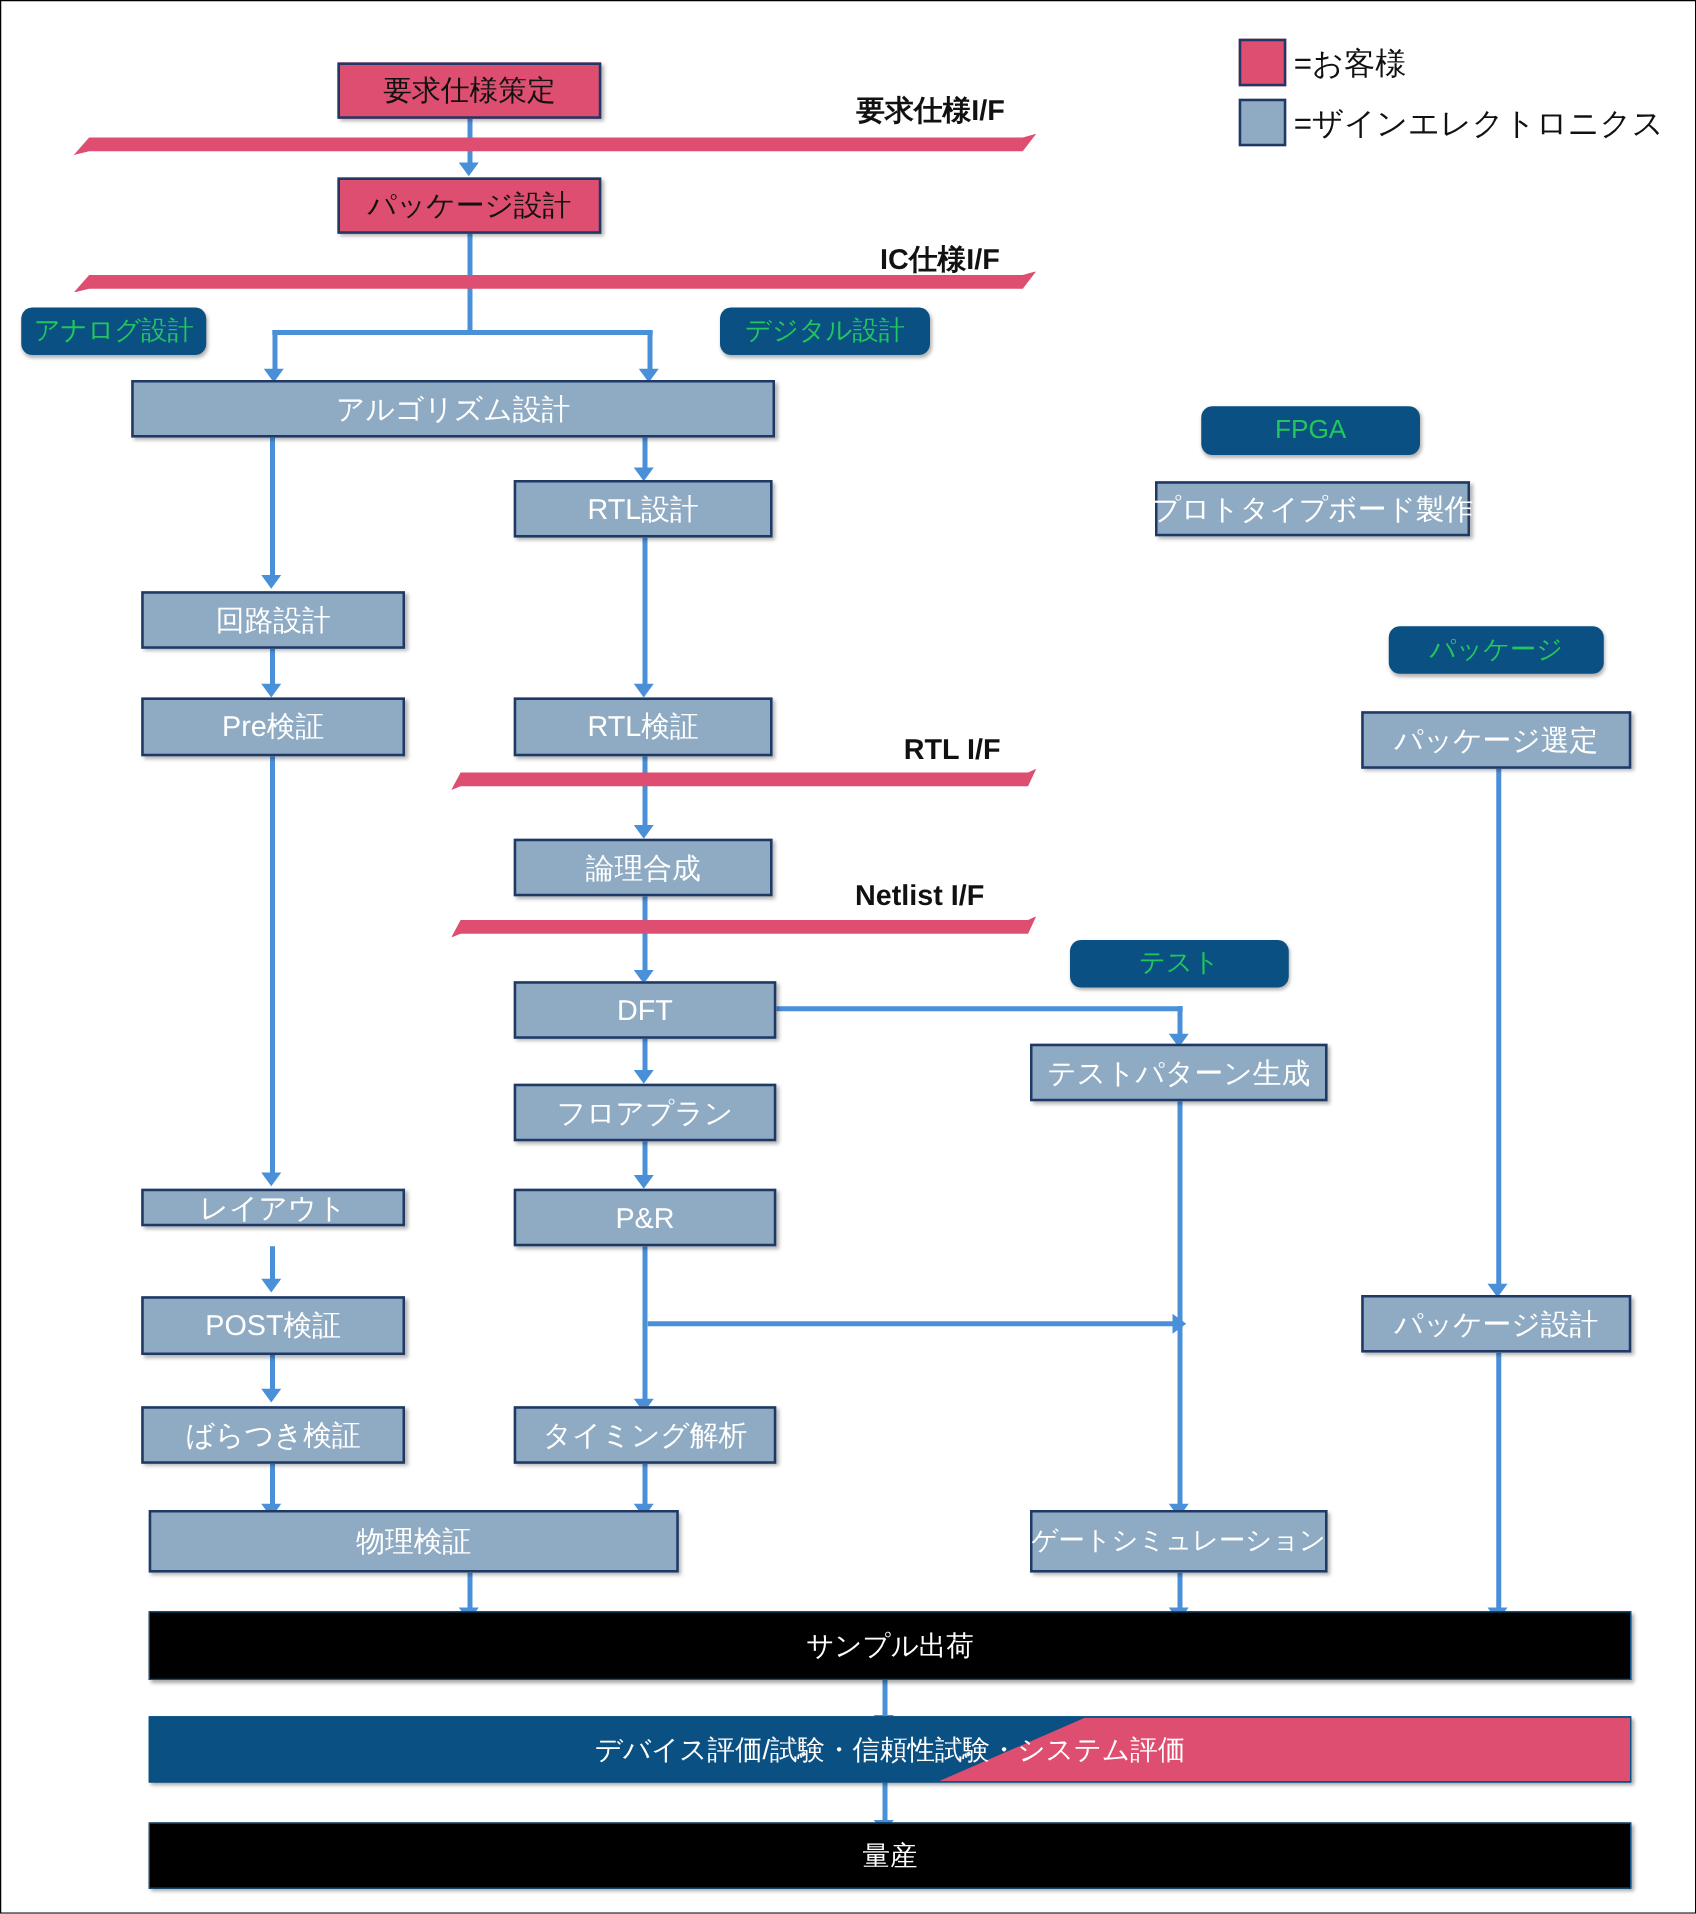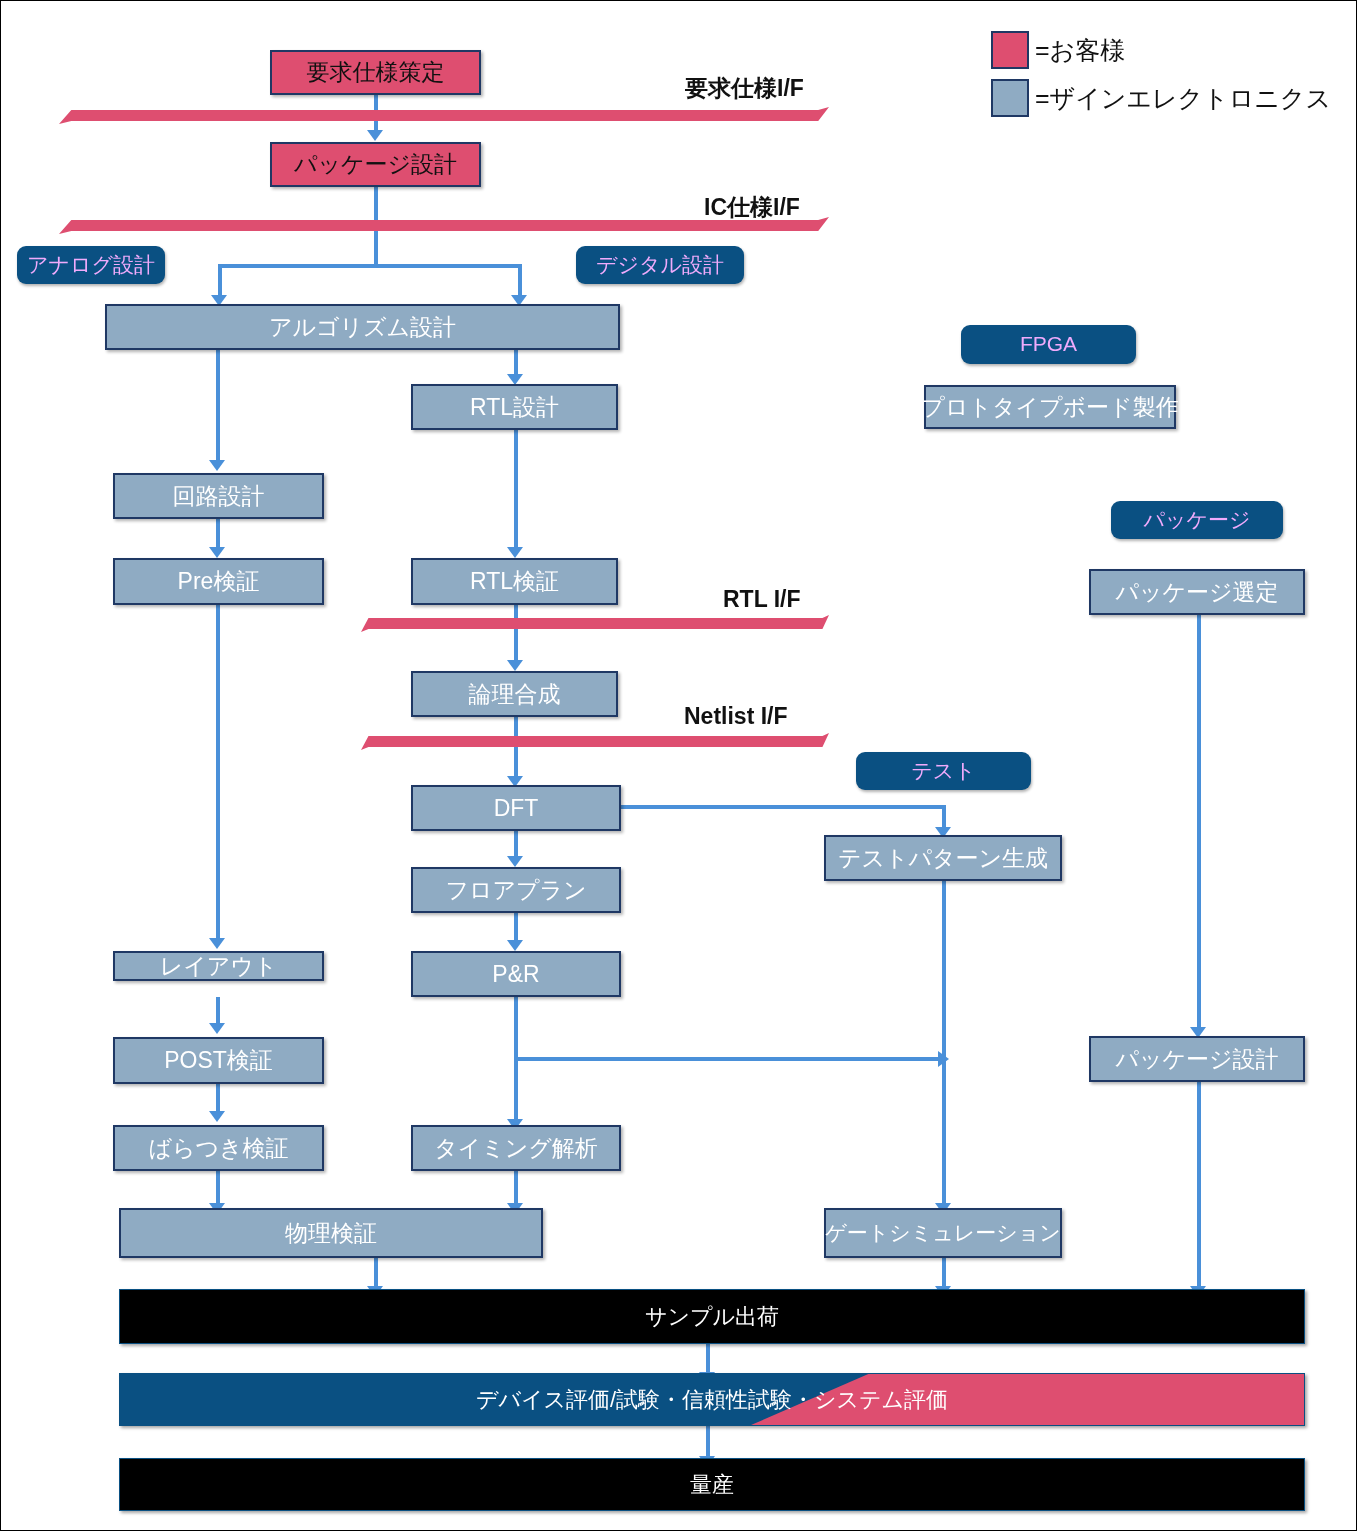--- a/index.html
+++ b/index.html
@@ -47,21 +47,21 @@
     background:#000000;
     border:1px solid #0A5082;
     color:#ffffff;
     font-size:22px;
     box-shadow:2px 2px 3px rgba(0,0,0,.35);
   }
   .node.pill{
     background:#0A5082;
     border:none;
     border-radius:9px;
-    color:#f0abfc;
+    color:#22c55e;
     font-size:21px;
     box-shadow:1px 2px 3px rgba(0,0,0,.30);
   }
 
   
   .node.splitbar{
     background:#0A5082;
     border:1px solid #0A5082;
     color:#ffffff;
     font-size:22px;

